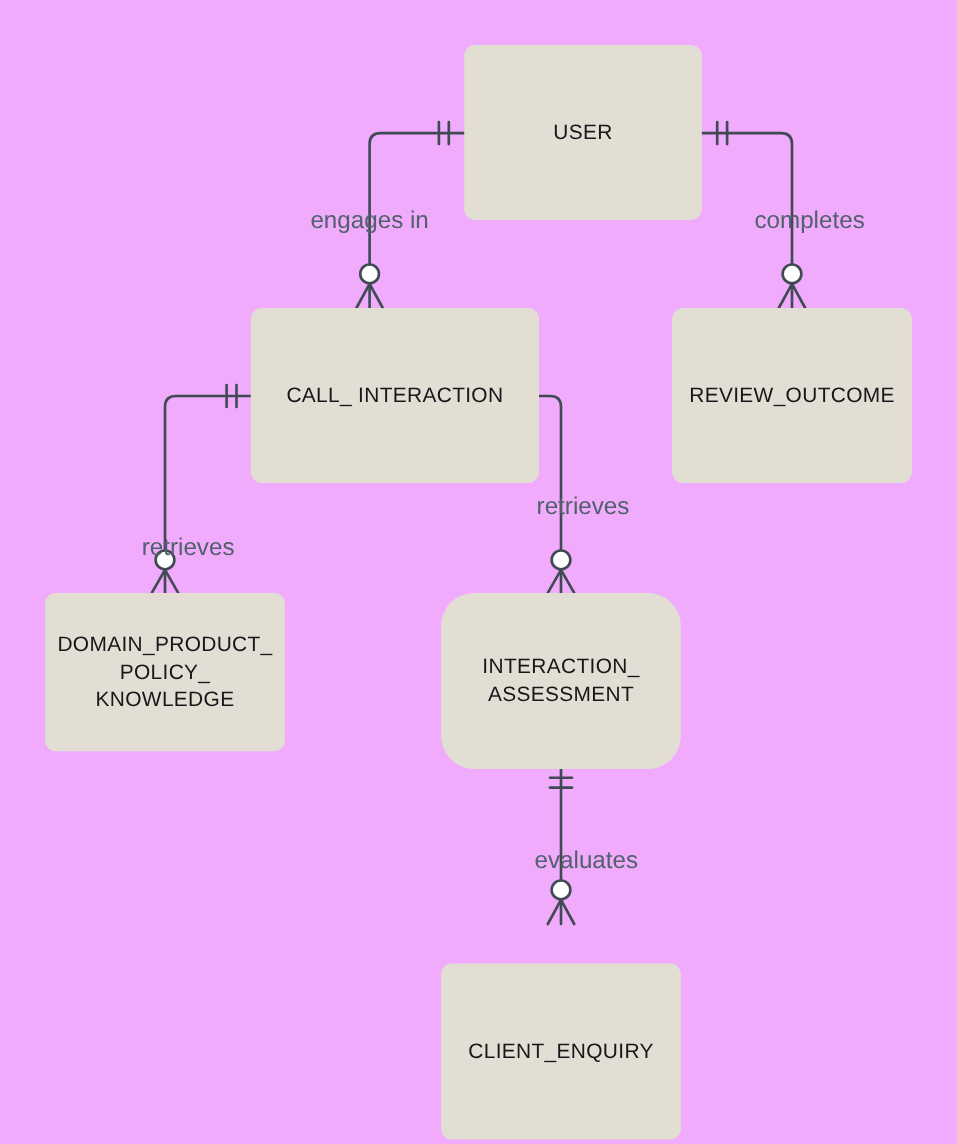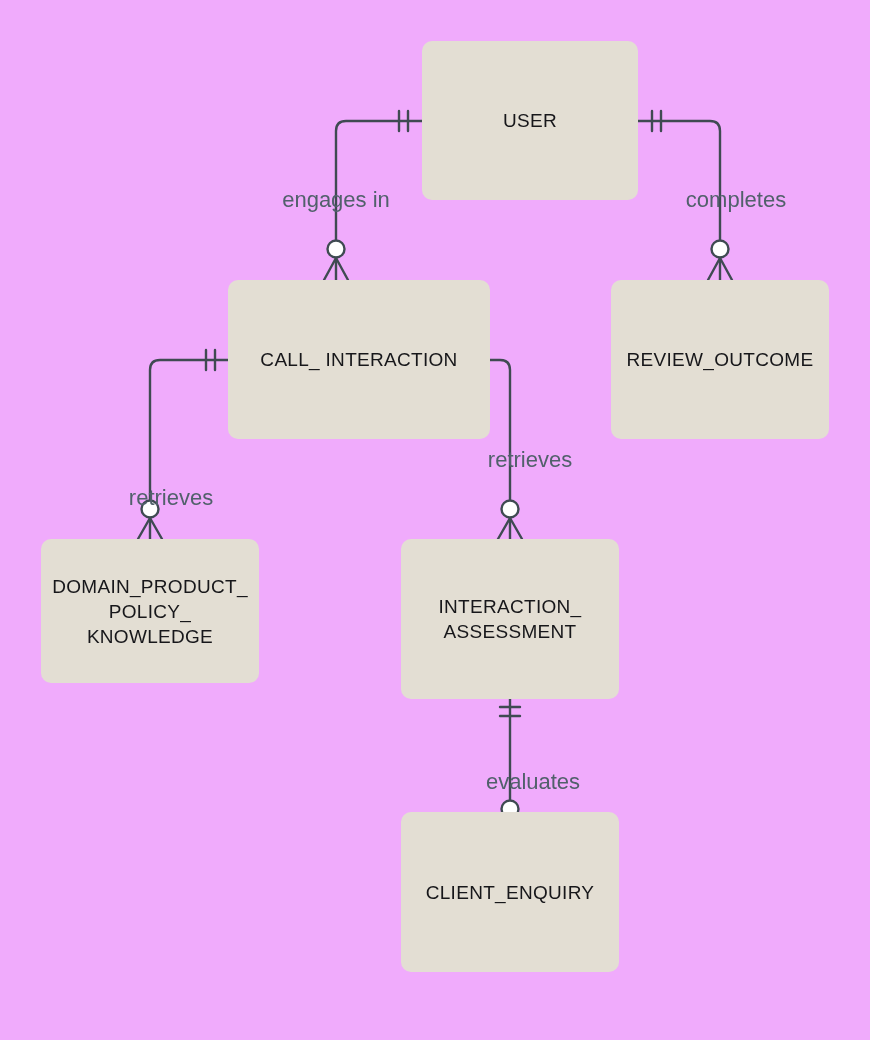--- a/index.html
+++ b/index.html
@@ -132,26 +132,26 @@
   <div class="entity-box" style="left:611px; top:280px; width:218px; height:159px;">
     <span class="entity-label">REVIEW_OUTCOME</span>
   </div>
 
   <div class="entity-box" style="left:41px; top:539px; width:218px; height:144px;">
     <span class="entity-label">DOMAIN_PRODUCT_
 POLICY_
 KNOWLEDGE</span>
   </div>
 
-  <div class="entity-box" style="left:401px; top:539px; width:218px; height:160px;">
+  <div class="entity-box" style="left:401px; top:539px; width:218px; height:160px;border-radius:30px;">
     <span class="entity-label">INTERACTION_
 ASSESSMENT</span>
   </div>
 
-  <div class="entity-box" style="left:401px; top:812px; width:218px; height:160px;">
+  <div class="entity-box" style="left:401px; top:876px; width:218px; height:160px;">
     <span class="entity-label">CLIENT_ENQUIRY</span>
   </div>
 
   <div class="rel-label" style="left:336px; top:200px;">engages in</div>
 
   <div class="rel-label" style="left:720px; top:200px;margin-left:16px;">completes</div>
 
   <div class="rel-label" style="left:171px; top:460px;margin-top:38px;">retrieves</div>
 
   <div class="rel-label" style="left:530px; top:460px;">retrieves</div>

